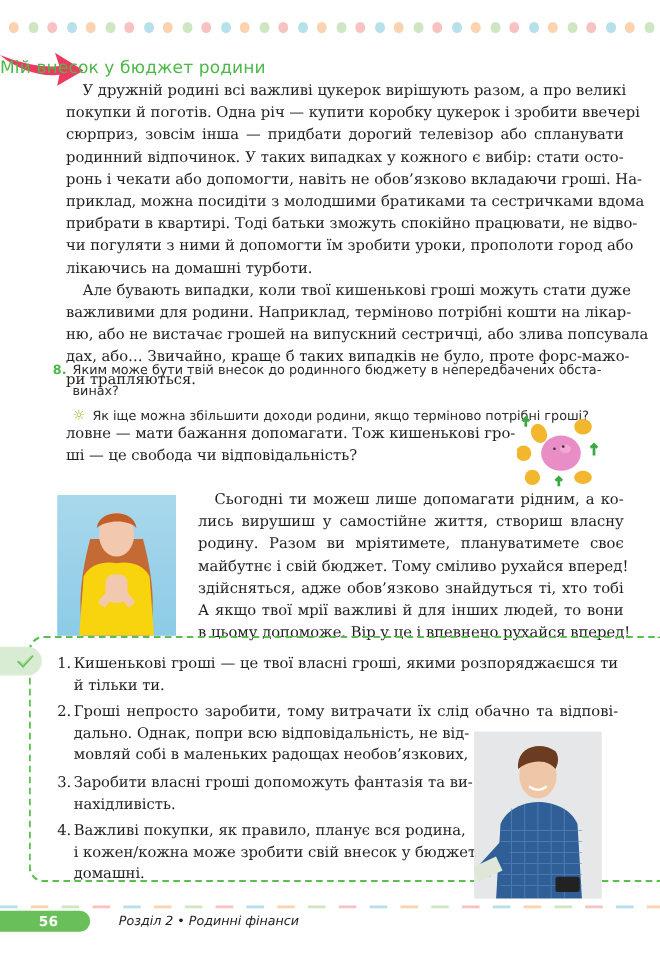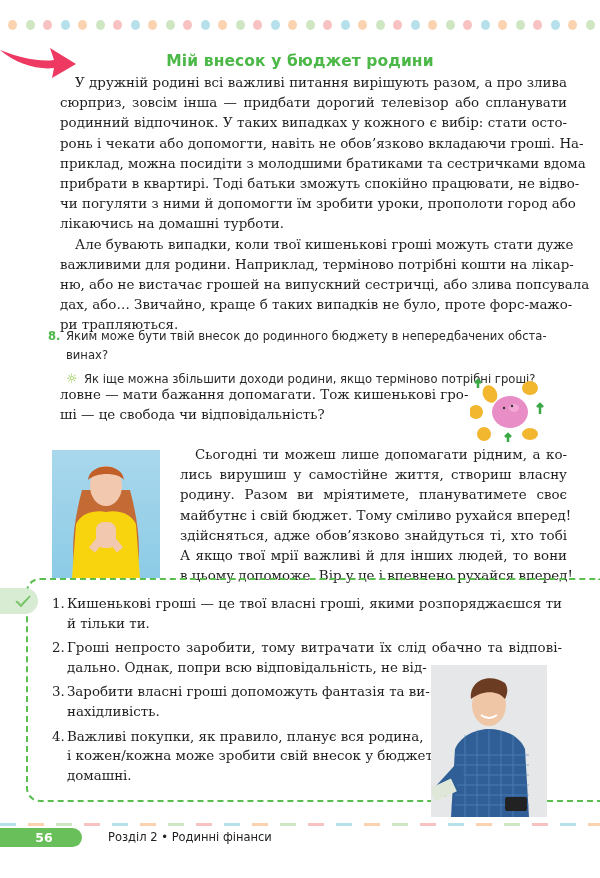--- a/index.html
+++ b/index.html
@@ -4,21 +4,21 @@
   <style>
     * { box-sizing: border-box; margin: 0; padding: 0; }
     html, body { width: 600px; height: 878px; background: #ffffff; overflow: hidden; }
     body { position: relative; font-family: "DejaVu Serif", "Liberation Serif", serif; color: #1e1e1e; }
 
     .dots-row { position: absolute; top: 20px; left: 8px; width: 592px; height: 12px; display: flex; gap: 8.5px; overflow: hidden; }
     .dot { width: 9px; height: 10px; border-radius: 50%; flex: 0 0 auto; }
 
     .arrow { position: absolute; left: 0; top: 44px; width: 76px; height: 36px; }
 
-    .title { position: absolute; top: 52px; left: 0; width: 600px; text-align: center; font-family: "DejaVu Sans", "Liberation Sans", sans-serif; font-weight: bold; font-size: 15.5px; color: #4cb848; letter-spacing: 0.1px; }
+    .title { position: absolute; top: 52px; left: 0; width: 600px; font-family: "DejaVu Sans", "Liberation Sans", sans-serif; font-weight: normal; font-size: 15.5px; color: #4cb848; letter-spacing: 0.1px; }
 
     .body-text { position: absolute; left: 60px; width: 507px; font-size: 13.4px; line-height: 20.2px; text-align: justify; }
     .body-text p { text-indent: 15px; }
     .body-text .line { display: block; text-align: justify; text-align-last: justify; white-space: nowrap; }
     .body-text .line.last { text-align-last: left; }
 
     .q-block { position: absolute; left: 48px; top: 327px; width: 520px; font-family: "DejaVu Sans", "Liberation Sans", sans-serif; font-size: 11.6px; line-height: 19px; color: #2a2a2a; }
     .q-num { color: #4cb848; font-weight: bold; display: inline-block; width: 18px; }
     .q-text { display: inline; text-align: right; }
     .q-cont { padding-left: 18px; display: block; }
@@ -37,21 +37,21 @@
     .summary-list .num { position: absolute; left: 0; top: 0; }
     .summary-list .line { display: block; white-space: nowrap; text-align: justify; text-align-last: justify; }
     .summary-list .line.last { text-align-last: left; }
 
     .guy-photo { position: absolute; left: 431px; top: 665px; width: 116px; height: 152px; background: #e6e7e8; overflow: hidden; }
 
     .bottom-dash { position: absolute; top: 823px; left: 0; width: 600px; height: 3px; display: flex; gap: 12px; overflow: hidden; }
     .dash { width: 16px; height: 3px; flex: 0 0 auto; }
 
     .page-pill { position: absolute; left: 0; top: 828px; width: 82px; height: 19px; background: #69bf5a; border-top-right-radius: 10px; border-bottom-right-radius: 10px; color: #ffffff; font-family: "DejaVu Sans", "Liberation Sans", sans-serif; font-weight: bold; font-size: 12.5px; display: flex; align-items: center; justify-content: center; padding-left: 6px; }
-    .section-label { position: absolute; left: 108px; top: 830px; font-family: "DejaVu Sans", "Liberation Sans", sans-serif; font-size: 11.5px; color: #222; }
+    .section-label { position: absolute; left: 108px; top: 830px; font-family: "DejaVu Sans", "Liberation Sans", sans-serif; font-style: italic; font-size: 11.5px; color: #222; }
   </style>
 </head>
 <body>
 
 <div class="dots-row" id="dots">
     <span class="dot" style="background: rgb(252, 211, 176);"></span>
     <span class="dot" style="background: rgb(207, 230, 195);"></span>
     <span class="dot" style="background: rgb(248, 194, 194);"></span>
     <span class="dot" style="background: rgb(183, 225, 234);"></span>
     <span class="dot" style="background: rgb(252, 211, 176);"></span>
@@ -87,21 +87,22 @@
   </div>
 
 <svg class="arrow" viewBox="0 0 76 36">
   <path d="M0 6 C 20 14, 40 18, 54 16 L 50 4 L 76 20 L 52 34 L 54 24 C 38 26, 16 20, 0 6 Z" fill="#ee3a63"></path>
 </svg>
 
 <h1 class="title">Мій внесок у бюджет родини</h1>
 
 <div class="body-text" style="top:73px;">
   <p>
-    <span class="line">У дружній родині всі важливі питання вирішують разом, а про злива</span>
+    <span class="line">У дружній родині всі важливі цукерок вирішують разом, а про великі</span>
+    <span class="line" style="text-indent:0">покупки й поготів. Одна річ — купити коробку цукерок і зробити ввечері</span>
     <span class="line" style="text-indent:0">сюрприз, зовсім інша — придбати дорогий телевізор або спланувати</span>
     <span class="line" style="text-indent:0">родинний відпочинок. У таких випадках у кожного є вибір: стати осто-</span>
     <span class="line" style="text-indent:0">ронь і чекати або допомогти, навіть не обов’язково вкладаючи гроші. На-</span>
     <span class="line" style="text-indent:0">приклад, можна посидіти з молодшими братиками та сестричками вдома</span>
     <span class="line" style="text-indent:0">прибрати в квартирі. Тоді батьки зможуть спокійно працювати, не відво-</span>
     <span class="line" style="text-indent:0">чи погуляти з ними й допомогти їм зробити уроки, прополоти город або</span>
     <span class="line last" style="text-indent:0">лікаючись на домашні турботи.</span>
   </p>
   <p>
     <span class="line">Але бувають випадки, коли твої кишенькові гроші можуть стати дуже</span>
@@ -178,20 +179,21 @@
 <ol class="summary-list">
   <li>
     <span class="num">1.</span>
     <span class="line">Кишенькові гроші — це твої власні гроші, якими розпоряджаєшся ти</span>
     <span class="line last">й тільки ти.</span>
   </li>
   <li>
     <span class="num">2.</span>
     <span class="line">Гроші непросто заробити, тому витрачати їх слід обачно та відпові-</span>
     <span class="line" style="width:350px">дально. Однак, попри всю відповідальність, не від-</span>
+    <span class="line" style="width:350px">мовляй собі в маленьких радощах необов’язкових,</span>
   </li>
   <li>
     <span class="num">3.</span>
     <span class="line" style="width:350px">Заробити власні гроші допоможуть фантазія та ви-</span>
     <span class="line last">нахідливість.</span>
   </li>
   <li>
     <span class="num">4.</span>
     <span class="line" style="width:350px">Важливі покупки, як правило, планує вся родина,</span>
     <span class="line" style="width:350px">і кожен/кожна може зробити свій внесок у бюджет</span>

